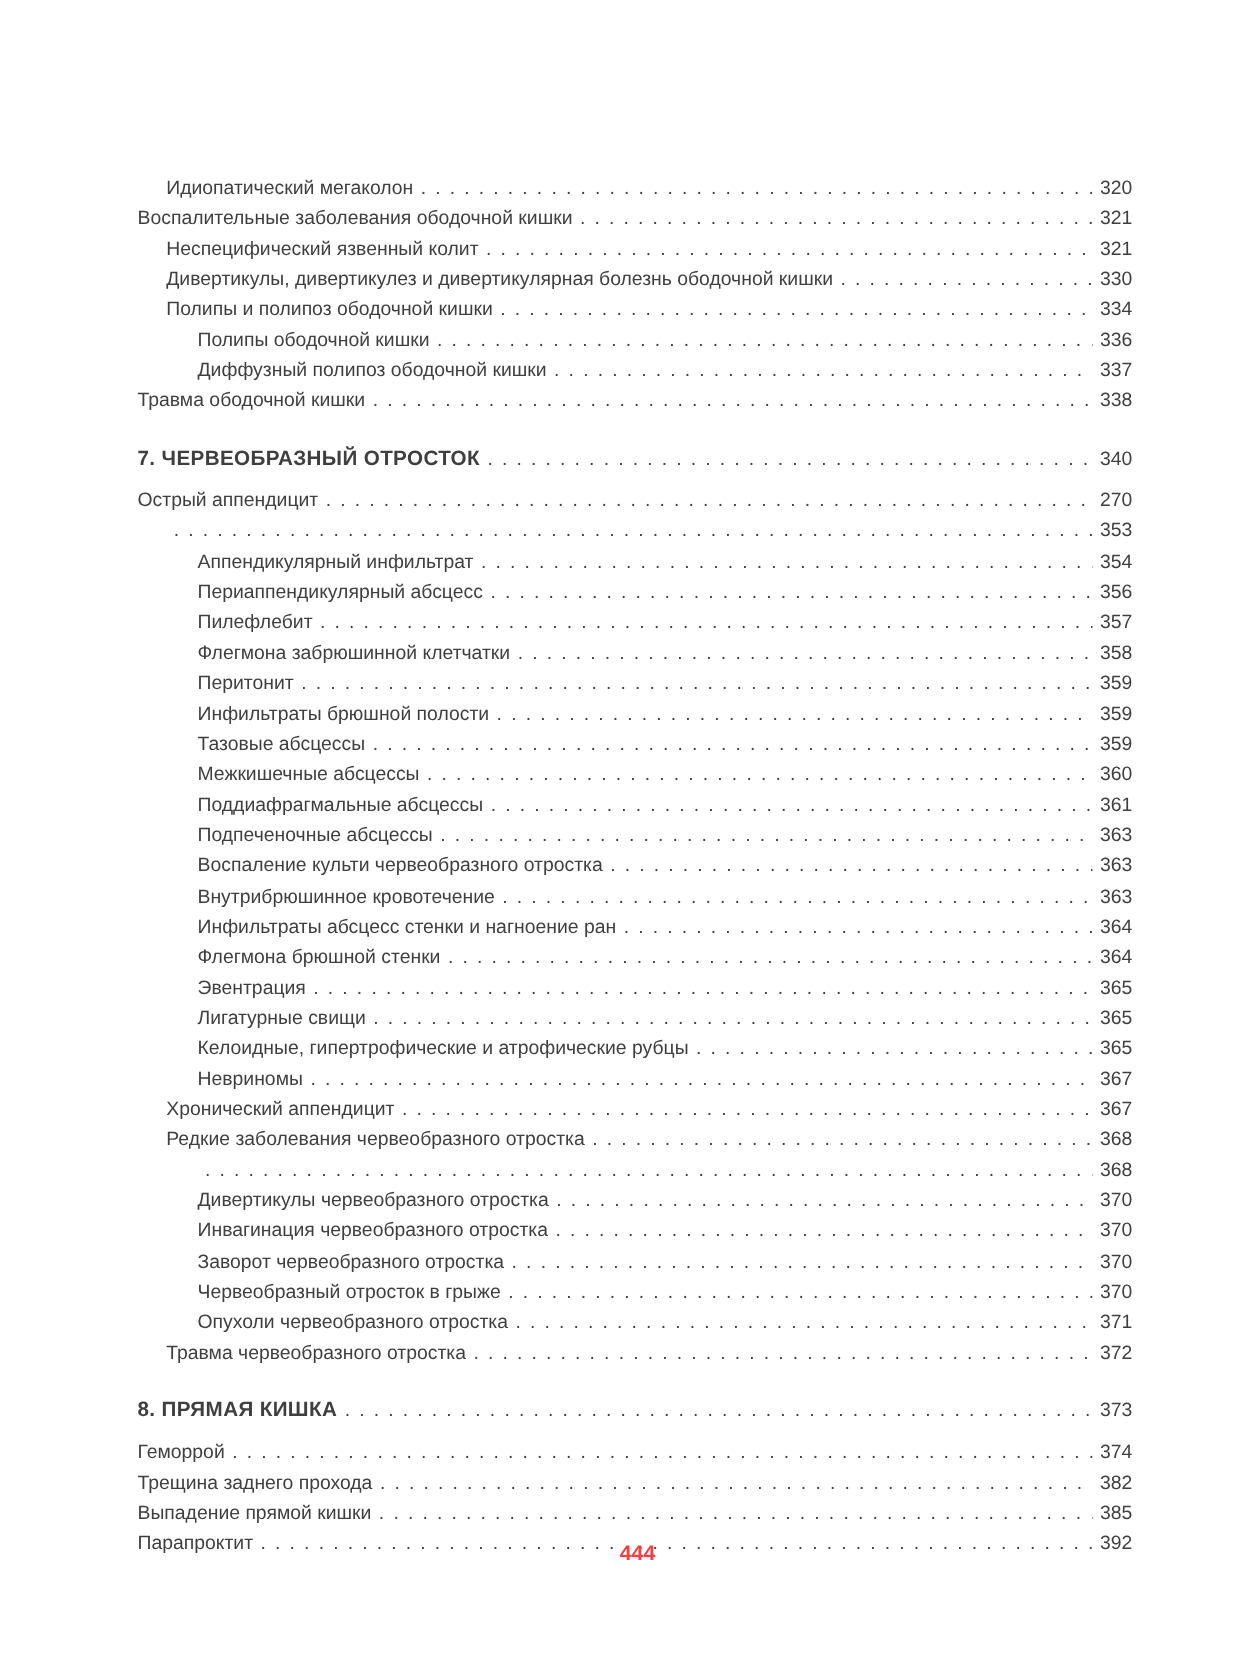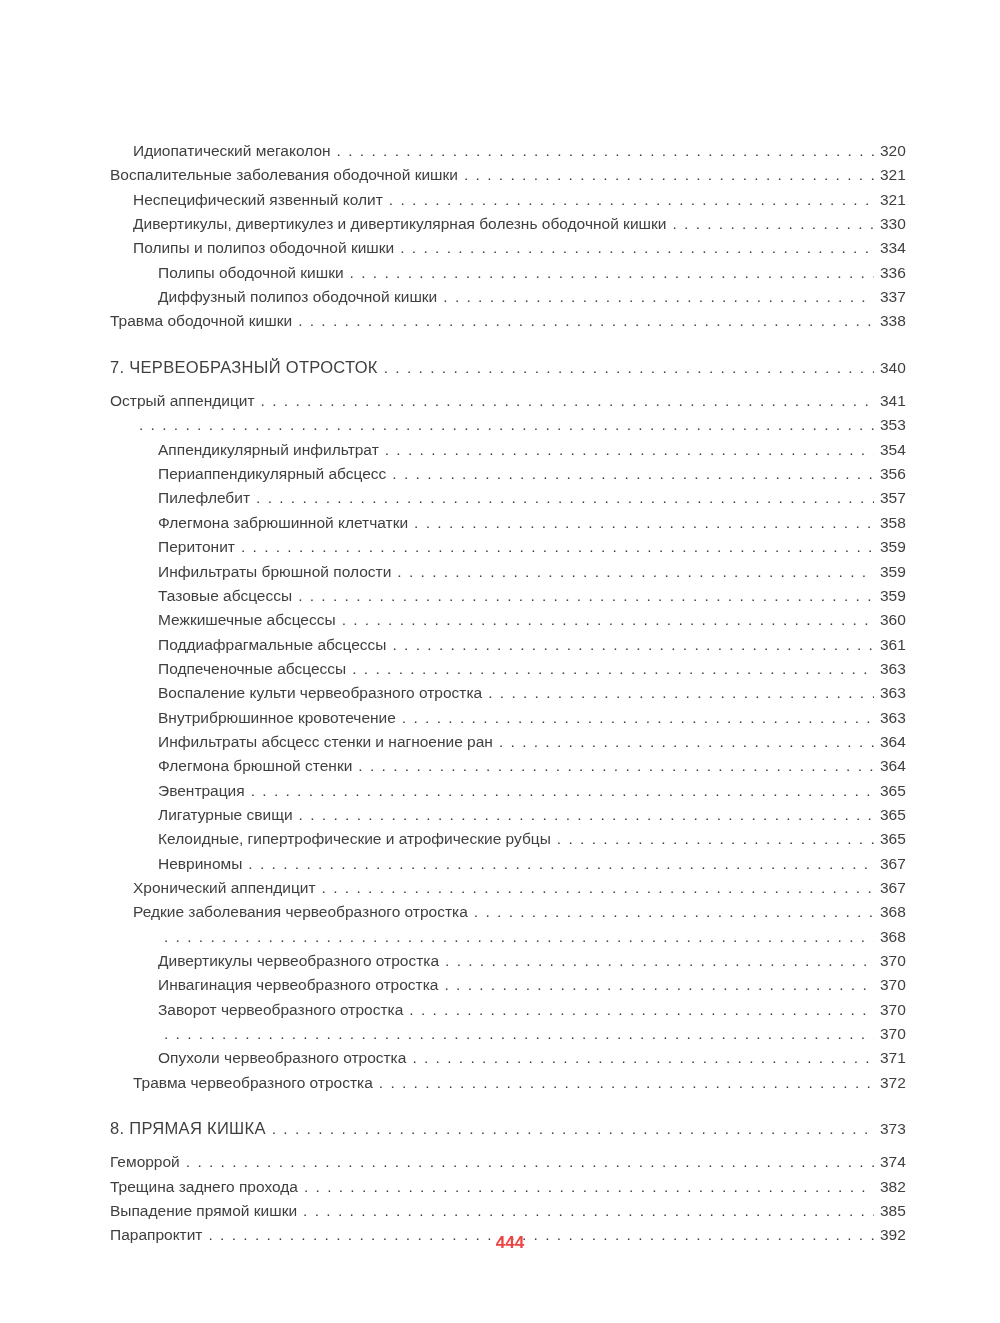--- a/index.html
+++ b/index.html
@@ -32,21 +32,21 @@
     line-height: 24.35px;
     white-space: nowrap;
   }
   .toc-row.indent-1 { padding-left: 23px; }
   .toc-row.indent-2 { padding-left: 48px; }
   .toc-row.chapter {
     margin-top: 21px;
     margin-bottom: 10px;
   }
   .toc-row.chapter .toc-label {
-    font-weight: normal;
+    font-weight: bold;
     font-size: 16.5px;
     letter-spacing: 0.3px;
   }
   .toc-label {
     white-space: nowrap;
   }
   .leader {
     flex: 1;
     overflow: hidden;
     white-space: nowrap;
@@ -117,21 +117,21 @@
     <span class="toc-page">338</span>
   </div>
       <div class="toc-row indent-0 chapter">
     <span class="toc-label">7. ЧЕРВЕОБРАЗНЫЙ ОТРОСТОК</span>
     <span class="leader">. . . . . . . . . . . . . . . . . . . . . . . . . . . . . . . . . . . . . . . . . . . . . . . . . . . . . . . . . . . . . . . . . . . . . . . . . . . . . . . . . . . . . . . . . . . . . . . . . . . . . . . . . . . . . . . . . . . . . . . . . . . . . . . . . . . . . . . . . . . . . . . . . . . . . . . . . . . . . . . . . . . . . . . . . . . . . . . . . . . . . . . . . . . . . . . . . . . . . . . . </span>
     <span class="toc-page">340</span>
   </div>
       <div class="toc-row indent-0">
     <span class="toc-label">Острый аппендицит</span>
     <span class="leader">. . . . . . . . . . . . . . . . . . . . . . . . . . . . . . . . . . . . . . . . . . . . . . . . . . . . . . . . . . . . . . . . . . . . . . . . . . . . . . . . . . . . . . . . . . . . . . . . . . . . . . . . . . . . . . . . . . . . . . . . . . . . . . . . . . . . . . . . . . . . . . . . . . . . . . . . . . . . . . . . . . . . . . . . . . . . . . . . . . . . . . . . . . . . . . . . . . . . . . . . </span>
-    <span class="toc-page">341</span>
+    <span class="toc-page">270</span>
   </div>
       <div class="toc-row indent-1">
     <span class="leader">. . . . . . . . . . . . . . . . . . . . . . . . . . . . . . . . . . . . . . . . . . . . . . . . . . . . . . . . . . . . . . . . . . . . . . . . . . . . . . . . . . . . . . . . . . . . . . . . . . . . . . . . . . . . . . . . . . . . . . . . . . . . . . . . . . . . . . . . . . . . . . . . . . . . . . . . . . . . . . . . . . . . . . . . . . . . . . . . . . . . . . . . . . . . . . . . . . . . . . . . </span>
     <span class="toc-page">353</span>
   </div>
       <div class="toc-row indent-2">
     <span class="toc-label">Аппендикулярный инфильтрат</span>
     <span class="leader">. . . . . . . . . . . . . . . . . . . . . . . . . . . . . . . . . . . . . . . . . . . . . . . . . . . . . . . . . . . . . . . . . . . . . . . . . . . . . . . . . . . . . . . . . . . . . . . . . . . . . . . . . . . . . . . . . . . . . . . . . . . . . . . . . . . . . . . . . . . . . . . . . . . . . . . . . . . . . . . . . . . . . . . . . . . . . . . . . . . . . . . . . . . . . . . . . . . . . . . . </span>
     <span class="toc-page">354</span>
   </div>
@@ -243,20 +243,21 @@
     <span class="toc-label">Инвагинация червеобразного отростка</span>
     <span class="leader">. . . . . . . . . . . . . . . . . . . . . . . . . . . . . . . . . . . . . . . . . . . . . . . . . . . . . . . . . . . . . . . . . . . . . . . . . . . . . . . . . . . . . . . . . . . . . . . . . . . . . . . . . . . . . . . . . . . . . . . . . . . . . . . . . . . . . . . . . . . . . . . . . . . . . . . . . . . . . . . . . . . . . . . . . . . . . . . . . . . . . . . . . . . . . . . . . . . . . . . . </span>
     <span class="toc-page">370</span>
   </div>
       <div class="toc-row indent-2">
     <span class="toc-label">Заворот червеобразного отростка</span>
     <span class="leader">. . . . . . . . . . . . . . . . . . . . . . . . . . . . . . . . . . . . . . . . . . . . . . . . . . . . . . . . . . . . . . . . . . . . . . . . . . . . . . . . . . . . . . . . . . . . . . . . . . . . . . . . . . . . . . . . . . . . . . . . . . . . . . . . . . . . . . . . . . . . . . . . . . . . . . . . . . . . . . . . . . . . . . . . . . . . . . . . . . . . . . . . . . . . . . . . . . . . . . . . </span>
     <span class="toc-page">370</span>
   </div>
       <div class="toc-row indent-2">
+    <span class="toc-label">Червеобразный отросток в грыже</span>
     <span class="leader">. . . . . . . . . . . . . . . . . . . . . . . . . . . . . . . . . . . . . . . . . . . . . . . . . . . . . . . . . . . . . . . . . . . . . . . . . . . . . . . . . . . . . . . . . . . . . . . . . . . . . . . . . . . . . . . . . . . . . . . . . . . . . . . . . . . . . . . . . . . . . . . . . . . . . . . . . . . . . . . . . . . . . . . . . . . . . . . . . . . . . . . . . . . . . . . . . . . . . . . . </span>
     <span class="toc-page">370</span>
   </div>
       <div class="toc-row indent-2">
     <span class="toc-label">Опухоли червеобразного отростка</span>
     <span class="leader">. . . . . . . . . . . . . . . . . . . . . . . . . . . . . . . . . . . . . . . . . . . . . . . . . . . . . . . . . . . . . . . . . . . . . . . . . . . . . . . . . . . . . . . . . . . . . . . . . . . . . . . . . . . . . . . . . . . . . . . . . . . . . . . . . . . . . . . . . . . . . . . . . . . . . . . . . . . . . . . . . . . . . . . . . . . . . . . . . . . . . . . . . . . . . . . . . . . . . . . . </span>
     <span class="toc-page">371</span>
   </div>
       <div class="toc-row indent-1">
     <span class="toc-label">Травма червеобразного отростка</span>

